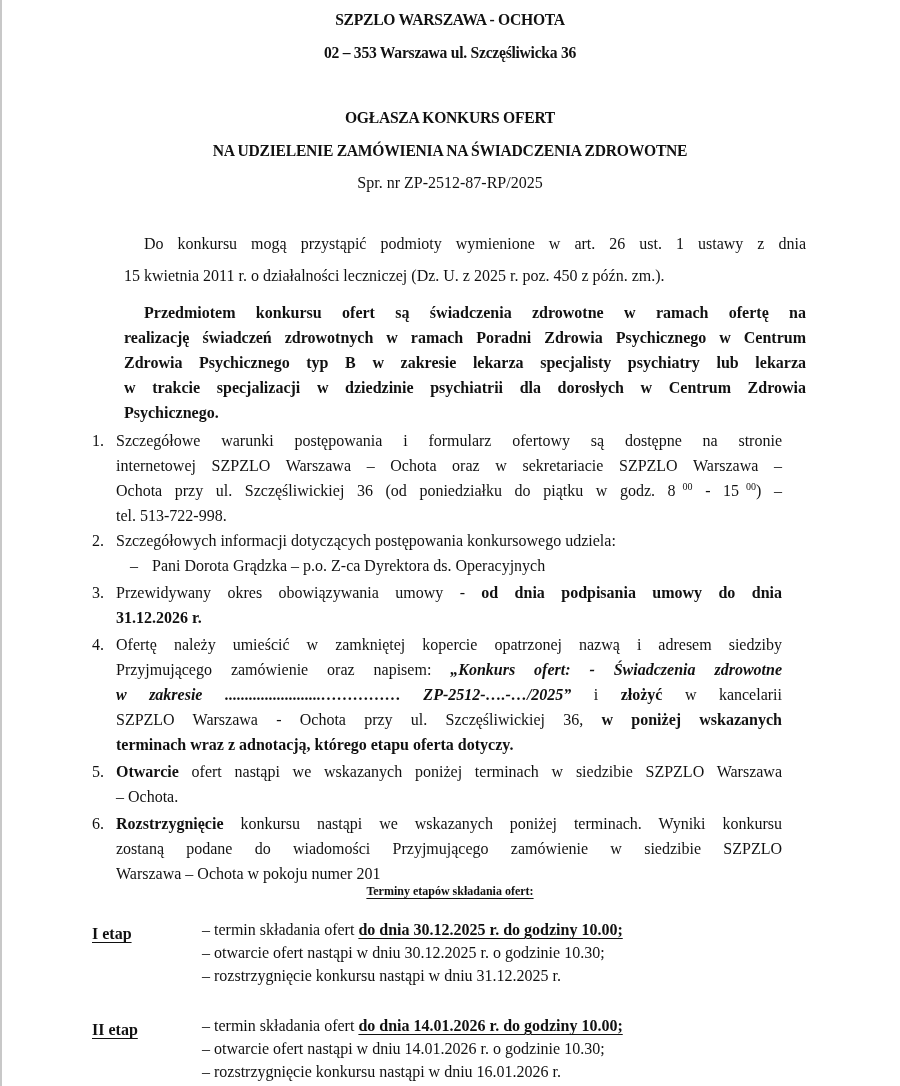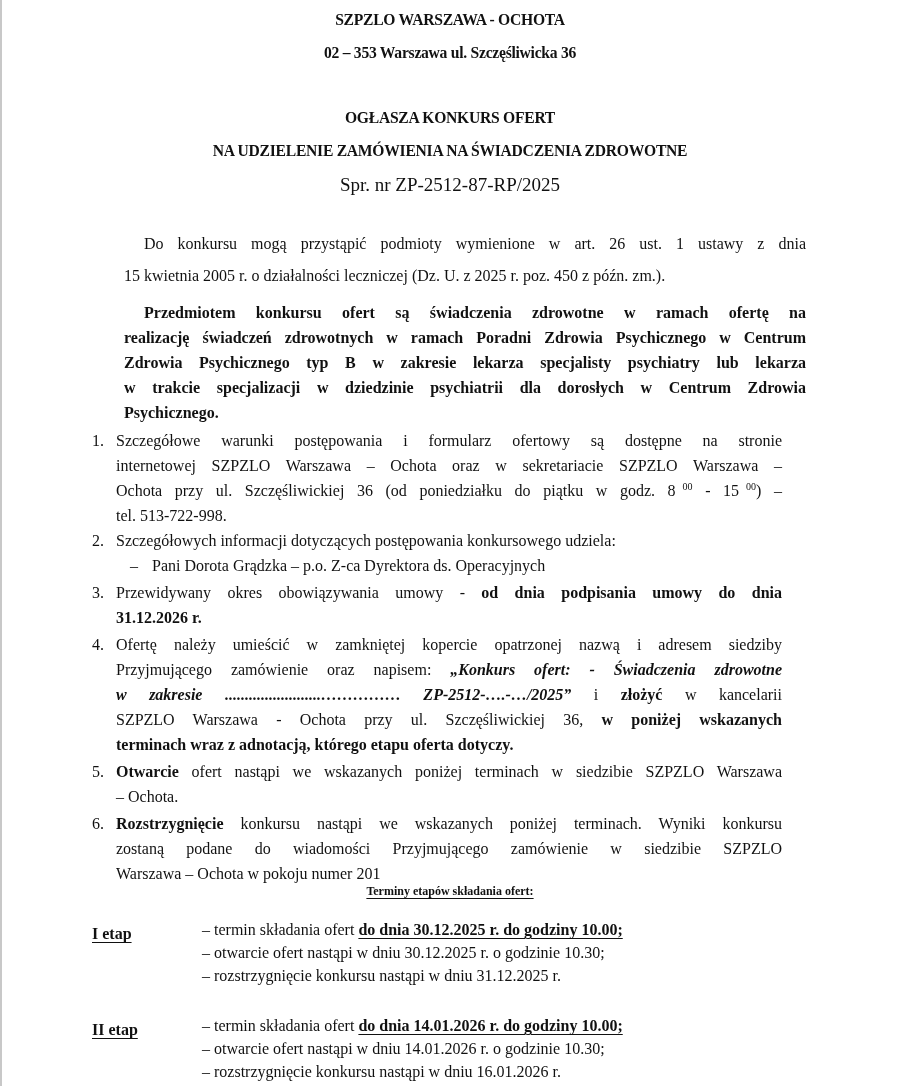--- a/index.html
+++ b/index.html
@@ -10,21 +10,21 @@
     color: #111;
     position: relative;
   }
   .page-edge {
     position: absolute; left: 0; top: 0; width: 2px; height: 1086px;
     background: #c8c8c8;
   }
   .doc { position: absolute; left: 0; top: 0; width: 900px; }
   .center { position: absolute; left: 0; width: 900px; text-align: center; }
   .hdr { font-weight: bold; font-size: 17px; letter-spacing: -0.3px; transform: scaleX(0.92); }
-  .ref { font-size: 19px; }
+  .ref { font-size: 16px; }
   .para {
     position: absolute; left: 92px; width: 682px;
     font-size: 16px; line-height: 26px; text-align: justify; margin-left: 32px;
   }
   .para .l { display: block; text-align: justify; text-align-last: justify; white-space: nowrap; }
   .para .last { text-align-last: left; }
   .b { font-weight: bold; }
   .bi { font-weight: bold; font-style: italic; }
   .u { text-decoration: underline; text-underline-offset: 3px; }
   .list { position: absolute; left: 92px; width: 690px; font-size: 16px; line-height: 25px; }
@@ -49,21 +49,21 @@
 <div class="doc">
 
   <div class="center hdr" style="top:10px;">SZPZLO WARSZAWA - OCHOTA</div>
   <div class="center hdr" style="top:43px;">02 – 353 Warszawa ul. Szczęśliwicka 36</div>
   <div class="center hdr" style="top:108px;">OGŁASZA KONKURS OFERT</div>
   <div class="center hdr" style="top:141px;">NA UDZIELENIE ZAMÓWIENIA NA ŚWIADCZENIA ZDROWOTNE</div>
   <div class="center ref" style="top:174px;">Spr. nr ZP-2512-87-RP/2025</div>
 
   <div class="para" style="top:228px; left:92px; width:682px; line-height:32px;">
     <span class="l" style="padding-left:20px;">Do konkursu mogą przystąpić podmioty wymienione w art. 26 ust. 1 ustawy z dnia</span>
-    <span class="l last">15 kwietnia 2005 r. o działalności leczniczej (Dz. U. z 2025 r. poz. 450 z późn. zm.).</span>
+    <span class="l last">15 kwietnia 2011 r. o działalności leczniczej (Dz. U. z 2025 r. poz. 450 z późn. zm.).</span>
   </div>
 
   <div class="para b" style="top:300px; line-height:25px;">
     <span class="l" style="padding-left:20px;">Przedmiotem konkursu ofert są świadczenia zdrowotne  w ramach ofertę na</span>
     <span class="l">realizację świadczeń zdrowotnych w ramach Poradni Zdrowia Psychicznego w Centrum</span>
     <span class="l">Zdrowia Psychicznego typ B w zakresie lekarza specjalisty psychiatry lub lekarza</span>
     <span class="l">w trakcie specjalizacji w dziedzinie psychiatrii  dla dorosłych w Centrum Zdrowia</span>
     <span class="l last">Psychicznego.</span>
   </div>
 

